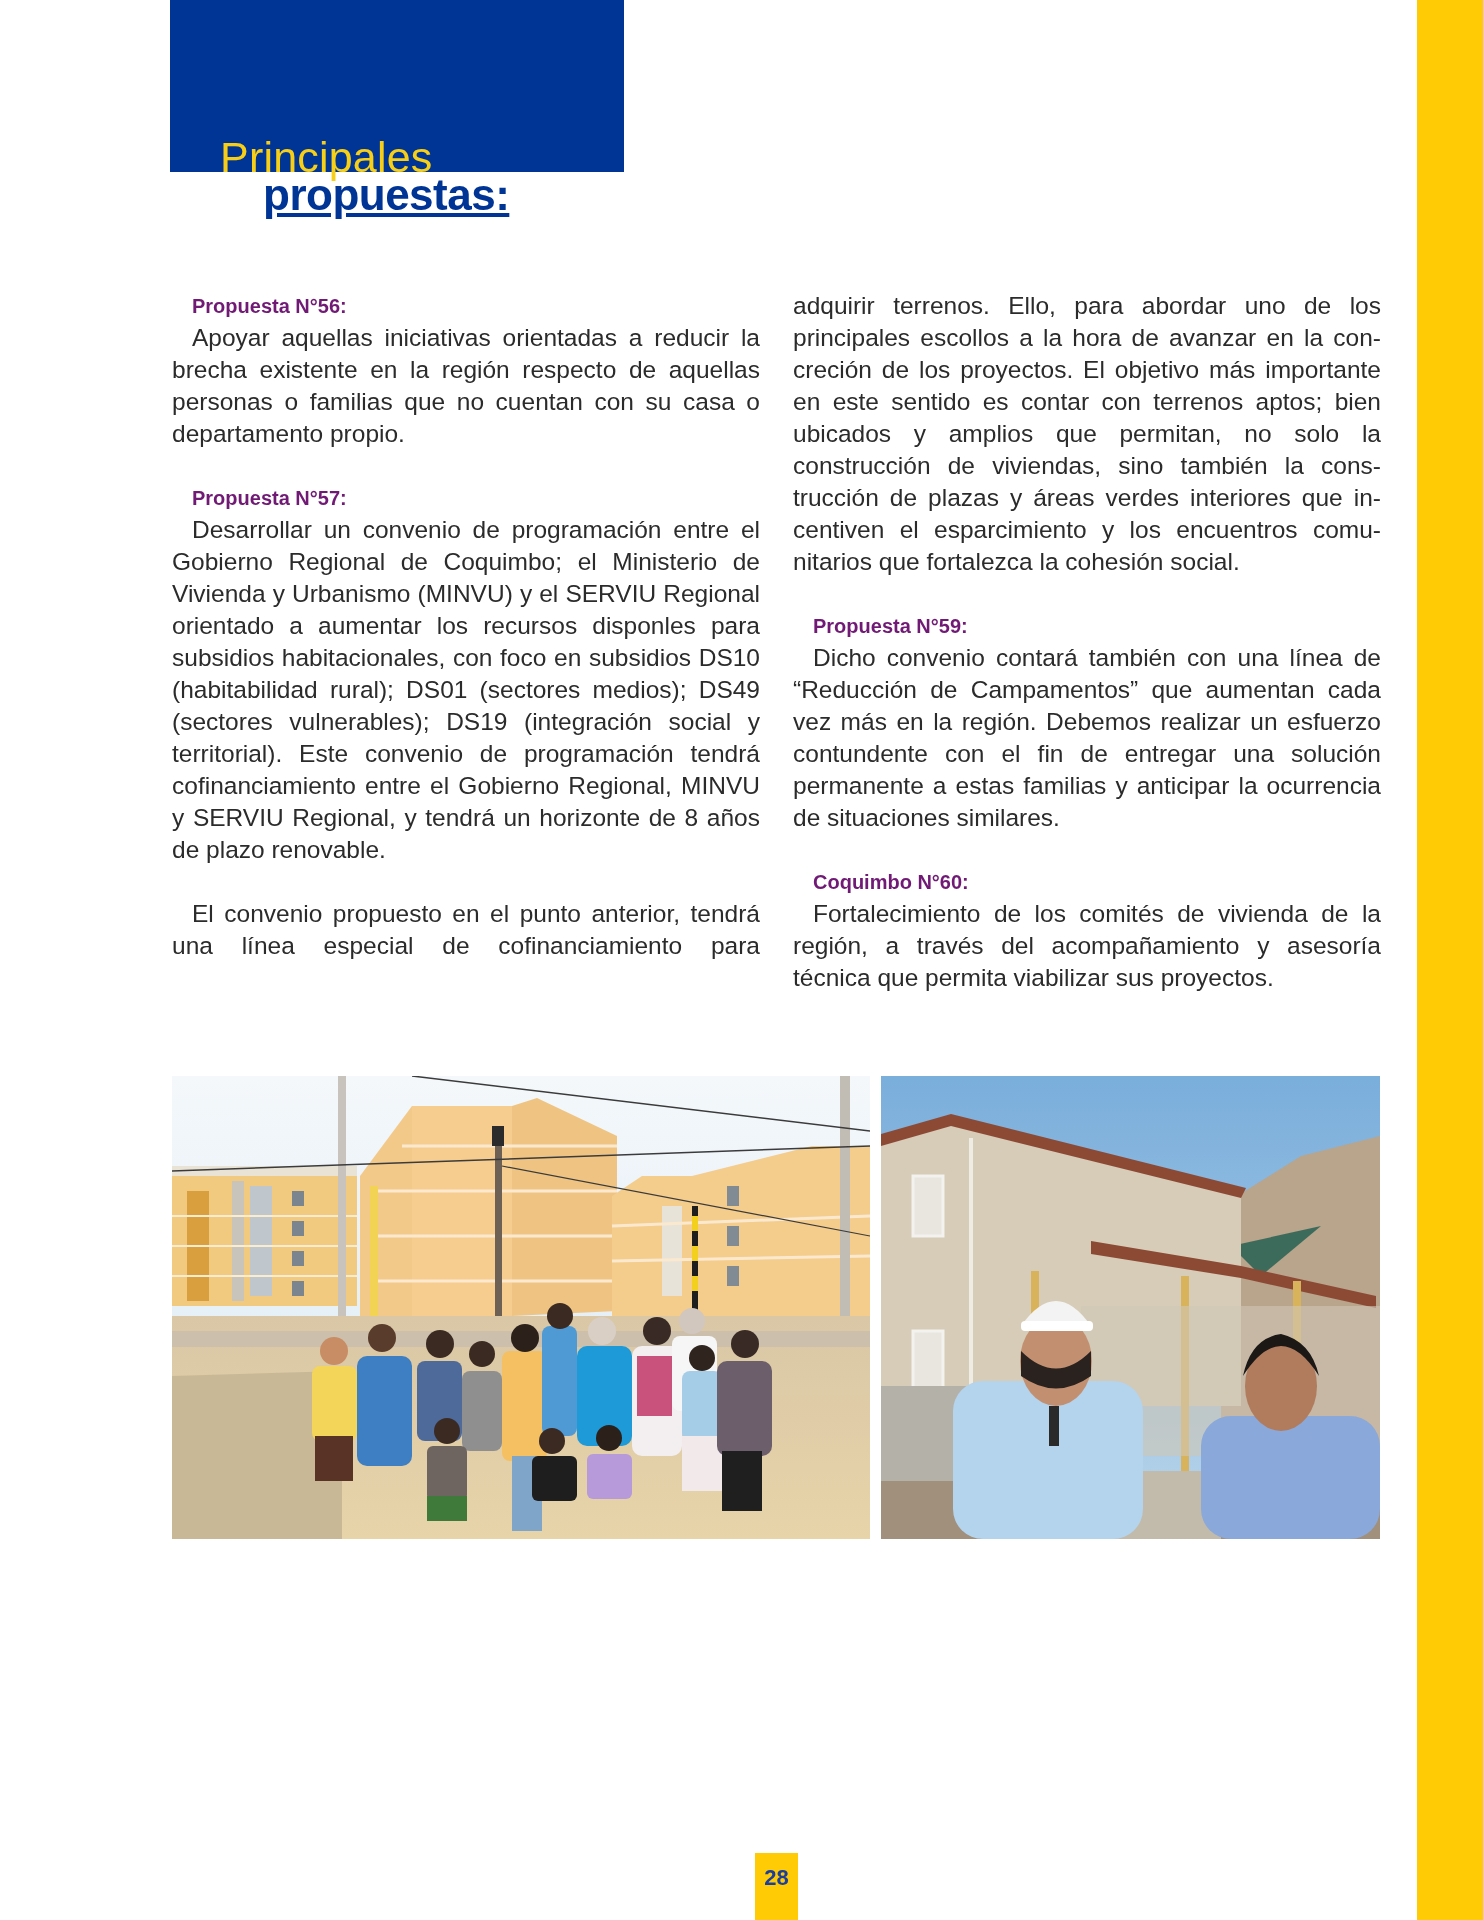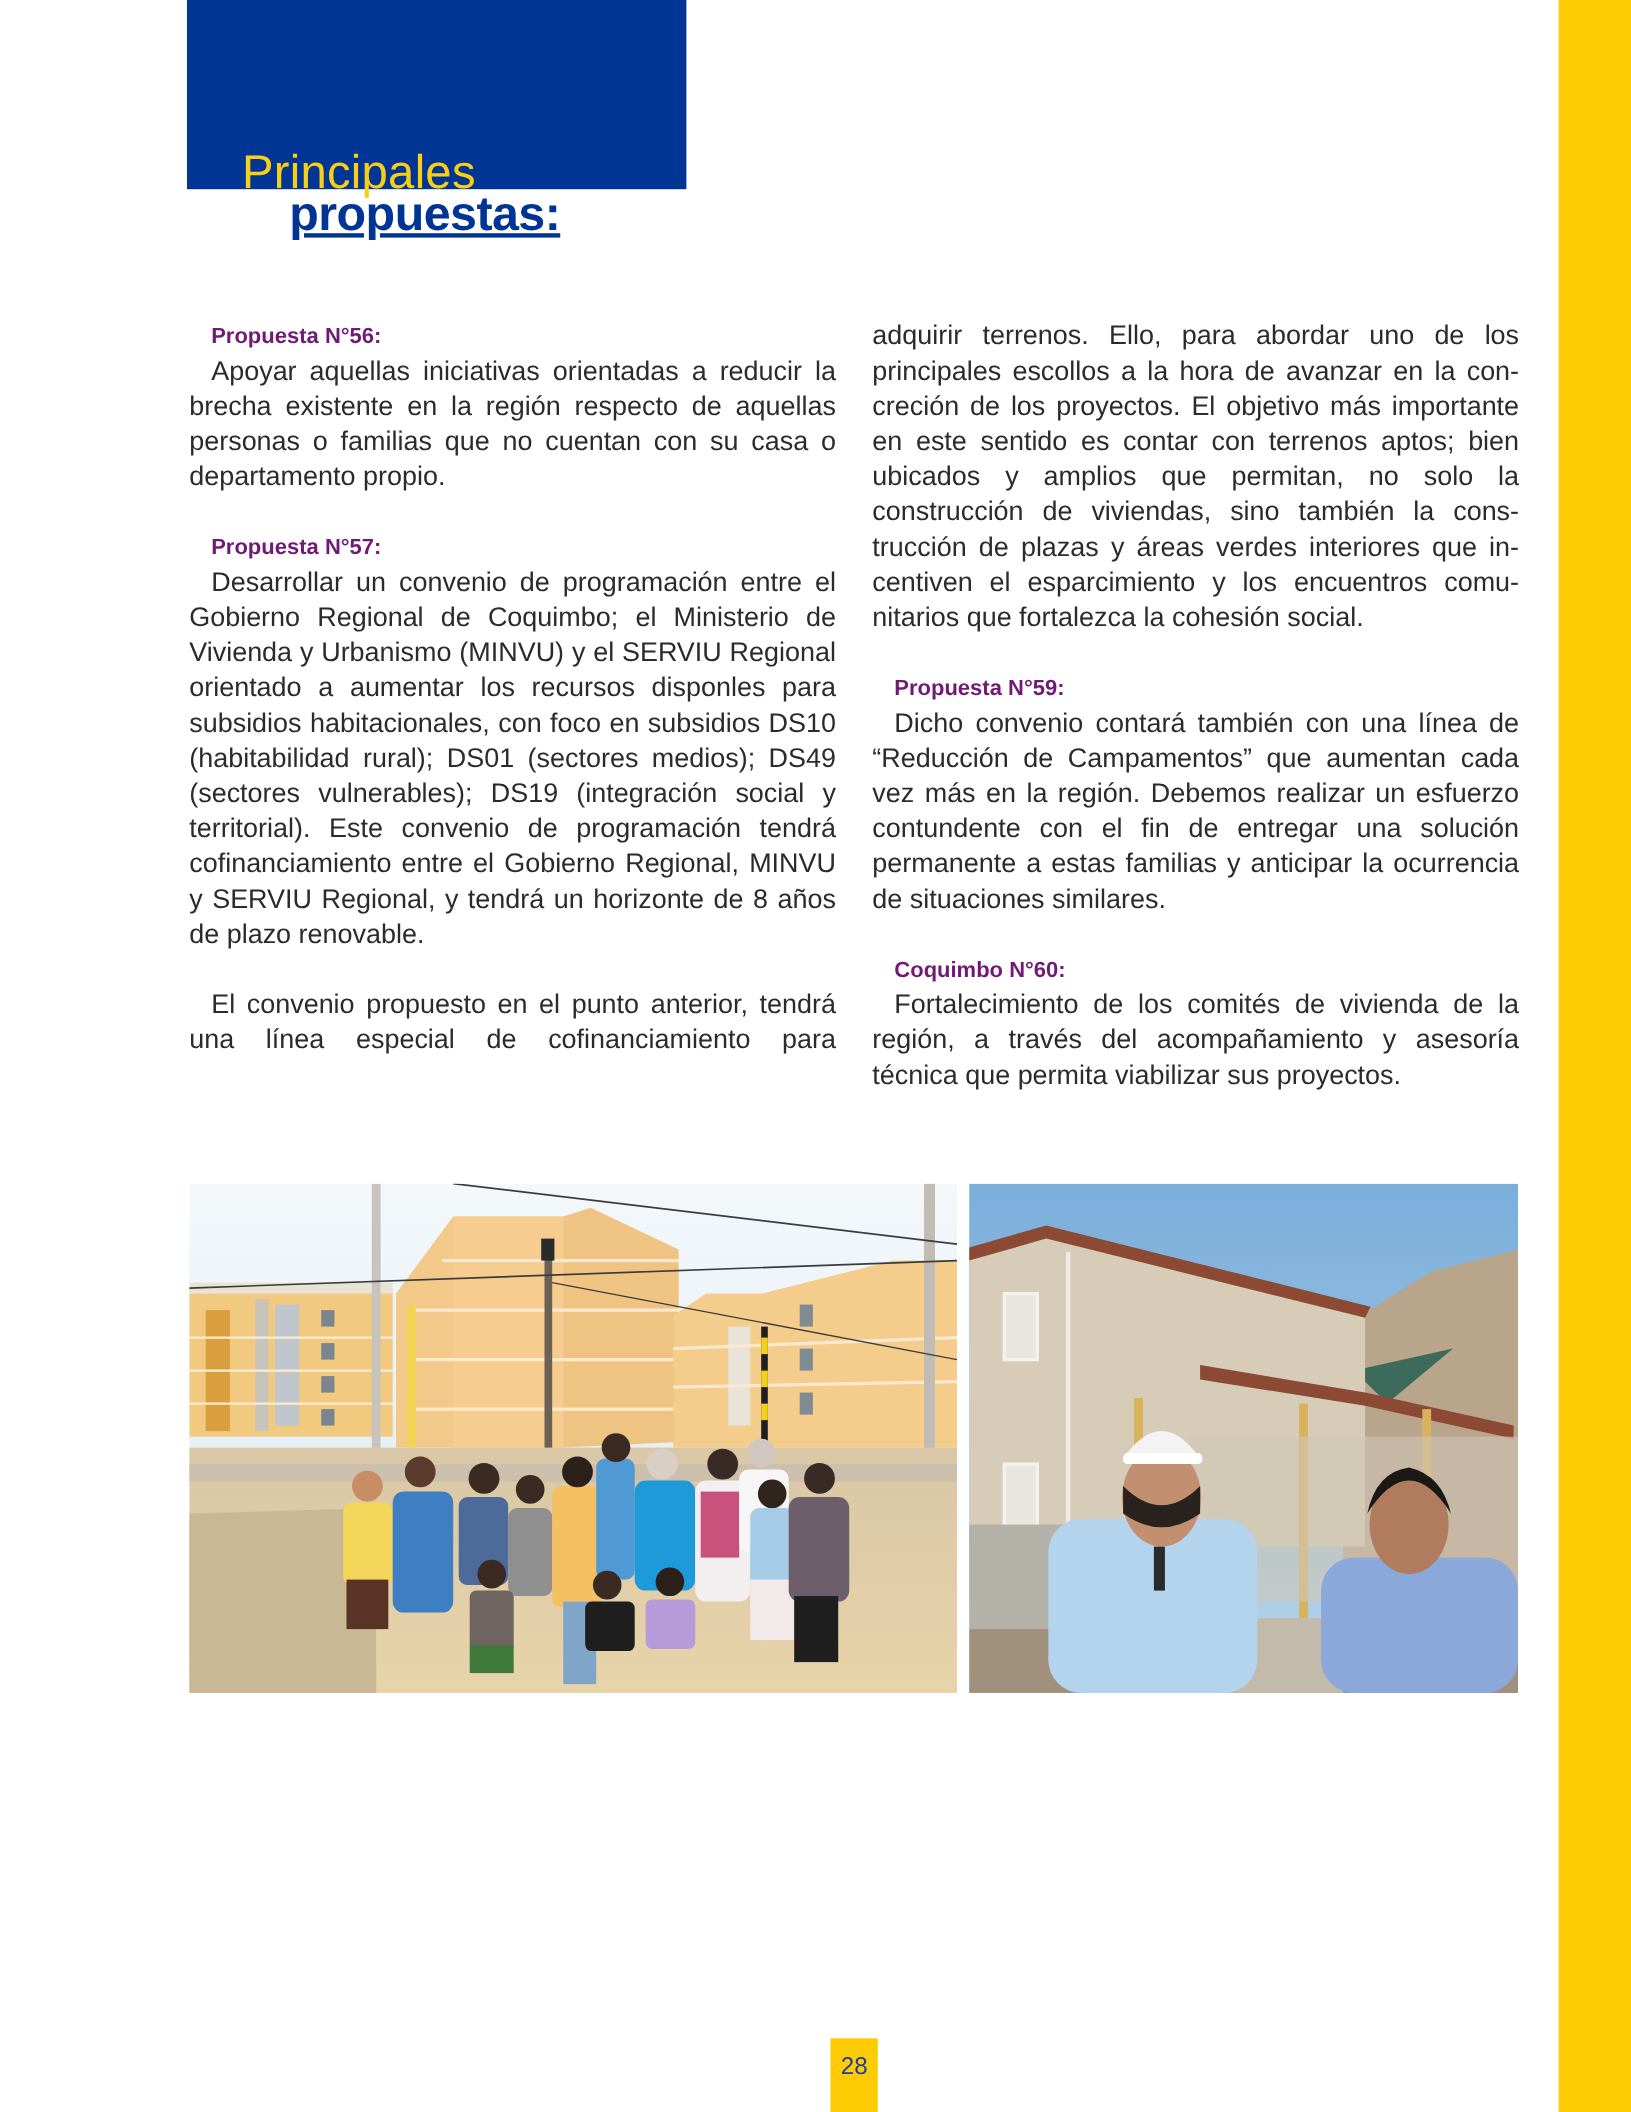--- a/index.html
+++ b/index.html
@@ -47,21 +47,21 @@
     position: absolute; overflow: hidden;
   }
   .photo-left { left: 172px; top: 1076px; width: 698px; height: 463px; }
   .photo-right { left: 881px; top: 1076px; width: 499px; height: 463px; }
   .page-num-box {
     position: absolute; left: 755px; top: 1853px; width: 43px; height: 67px;
     background: #ffcb05;
   }
   .page-num {
     position: absolute; left: 0; right: 0; top: 12px; text-align: center;
-    font-size: 22px; font-weight: normal; color: #1a3f9c;
+    font-size: 22px; font-weight: bold; color: #1a3f9c;
   }
 </style>
 </head>
 <body>
 
 <div class="side-bar"></div>
 
 <div class="title-box"></div>
 <h1 class="title-light">Principales</h1>
 <h1 class="title-bold">propuestas:</h1>

